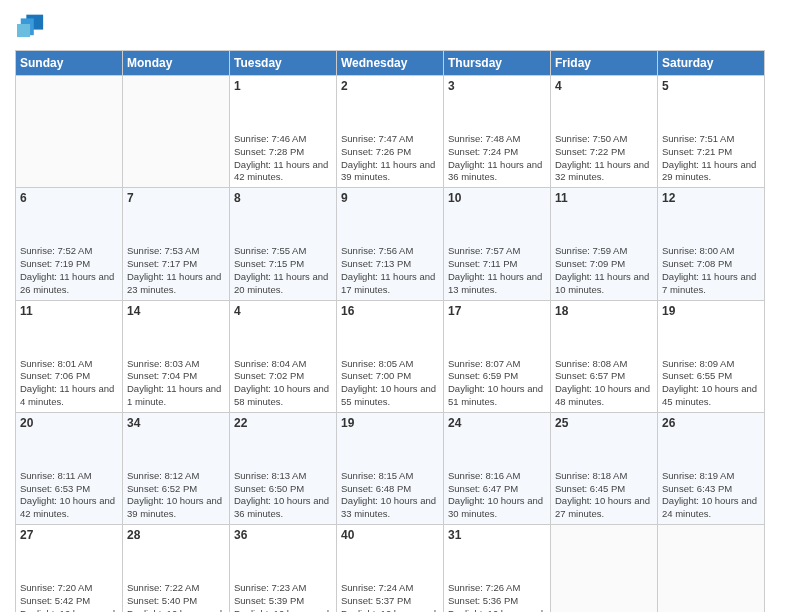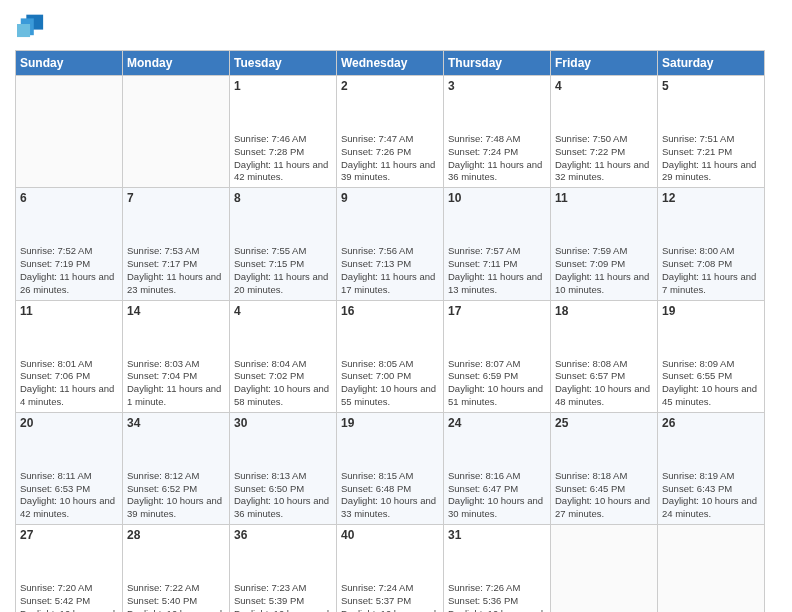--- a/index.html
+++ b/index.html
@@ -212,21 +212,21 @@
         <tr>
           <td>
             <span class="day-num">20</span>
             <div class="day-info">Sunrise: 8:11 AM<br>Sunset: 6:53 PM<br>Daylight: 10 hours and 42 minutes.</div>
           </td>
           <td>
             <span class="day-num">34</span>
             <div class="day-info">Sunrise: 8:12 AM<br>Sunset: 6:52 PM<br>Daylight: 10 hours and 39 minutes.</div>
           </td>
           <td>
-            <span class="day-num">30</span>
+            <span class="day-num">22</span>
             <div class="day-info">Sunrise: 8:13 AM<br>Sunset: 6:50 PM<br>Daylight: 10 hours and 36 minutes.</div>
           </td>
           <td>
             <span class="day-num">19</span>
             <div class="day-info">Sunrise: 8:15 AM<br>Sunset: 6:48 PM<br>Daylight: 10 hours and 33 minutes.</div>
           </td>
           <td>
             <span class="day-num">24</span>
             <div class="day-info">Sunrise: 8:16 AM<br>Sunset: 6:47 PM<br>Daylight: 10 hours and 30 minutes.</div>
           </td>

